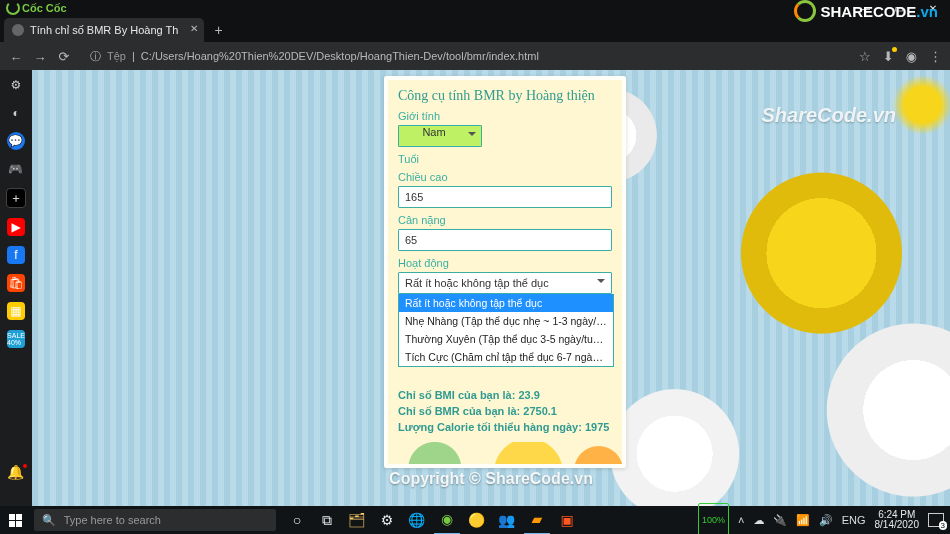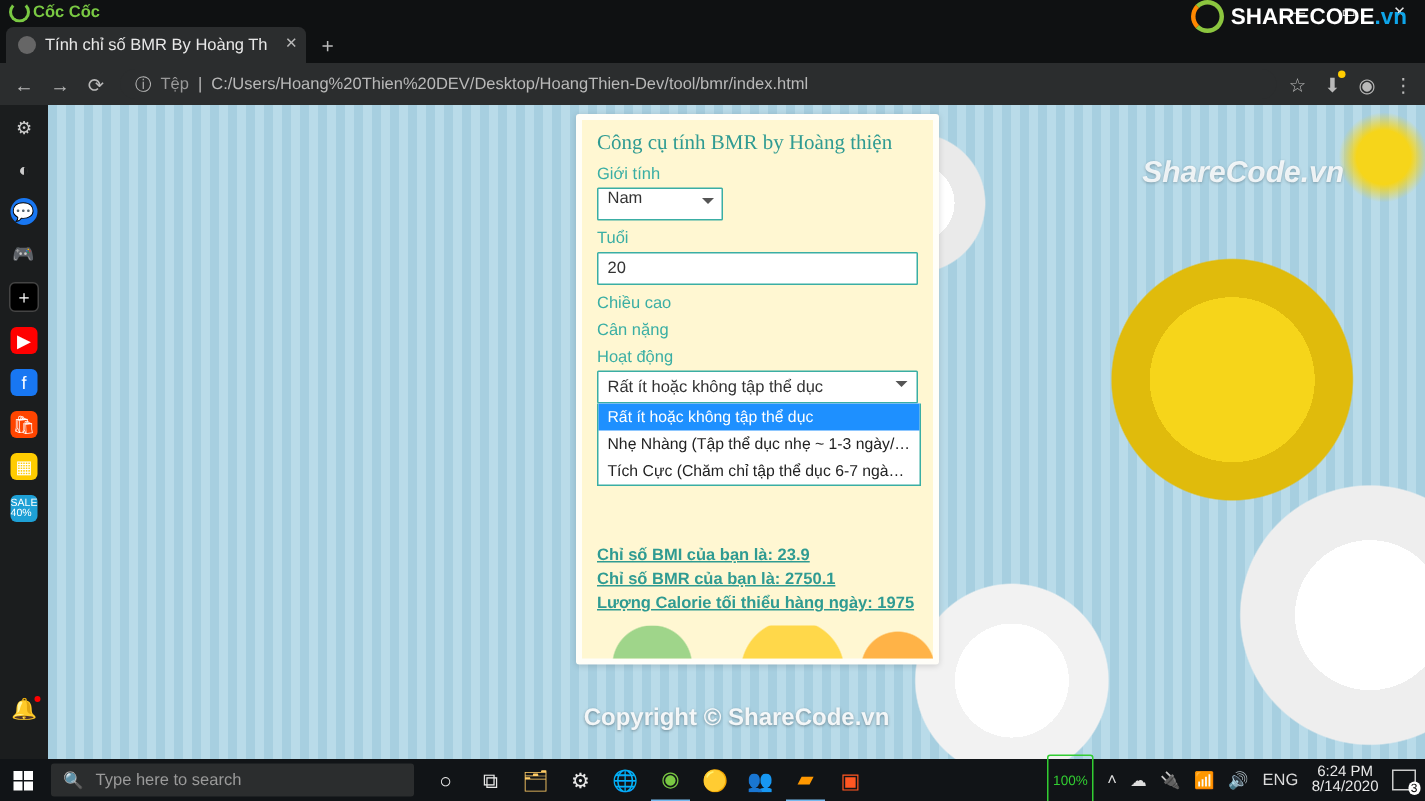--- a/index.html
+++ b/index.html
@@ -66,29 +66,29 @@
       radial-gradient(circle at 97% 8%, #f6d51a 0 18px, transparent 30px),
       repeating-linear-gradient(90deg,#a7cfe0 0 6px,#b9dbe9 6px 12px);
   }
   .bg::before{content:"";position:absolute;inset:0;background:rgba(255,255,255,0);}
   .watermark{position:absolute;right:54px;top:34px;color:rgba(255,255,255,.85);font-size:20px;font-style:italic;font-weight:600;text-shadow:0 1px 2px rgba(0,0,0,.25);}
   .watermark2{position:absolute;left:50%;bottom:18px;transform:translateX(-50%);color:rgba(255,255,255,.9);font-size:16px;font-weight:600;text-shadow:0 1px 2px rgba(0,0,0,.35);}
   
   .card{position:absolute;left:352px;top:6px;width:214px;background:var(--form-yellow);border:4px solid rgba(255,255,255,.85);border-radius:2px;padding:8px 10px 10px;box-shadow:0 1px 4px rgba(0,0,0,.15);}
   .card-title{color:var(--teal-dark);font-family:"Comic Sans MS","Segoe Script",cursive;font-size:14px;margin-bottom:6px;}
   .lbl{color:var(--teal);font-size:11px;margin:6px 0 3px;}
-  .sel-small{width:58px;height:20px;border:1px solid var(--teal);background:#ffffff;font-size:11px;padding:0 18px 0 6px;color:#333;position:relative;border-radius:1px;}
+  .sel-small{width:58px;height:20px;border:1px solid var(--teal);background:#bef264;font-size:11px;padding:0 18px 0 6px;color:#333;position:relative;border-radius:1px;text-align:center;}
   .caret{position:absolute;right:5px;top:6px;border:4px solid transparent;border-top-color:#555;}
   .inp{width:100%;box-sizing:border-box;height:22px;border:1px solid var(--teal);background:#fff;font-size:11px;padding:0 6px;color:#333;border-radius:1px;}
   .sel-full{width:100%;box-sizing:border-box;}
   .dropdown-open{position:relative;}
   .options{position:absolute;left:0;top:22px;width:100%;background:#fff;border:1px solid var(--teal);border-top:none;z-index:5;}
   .opt{font-size:10.5px;padding:3px 6px;color:#222;white-space:nowrap;overflow:hidden;text-overflow:ellipsis;}
   .opt.sel{background:var(--select-blue);color:#fff;}
-  .results{margin-top:94px;font-size:11px;color:var(--teal-dark);font-weight:bold;line-height:1.45;text-decoration:underline;}
+  .results{margin-top:94px;font-size:11px;color:var(--teal-dark);font-weight:bold;line-height:1.45;}
   .card-footer-deco{height:22px;margin:6px -10px -10px;border-radius:0 0 0 0;background:
      radial-gradient(circle at 20% 120%, #9fd58a 0 26px, transparent 27px),
      radial-gradient(circle at 60% 140%, #ffd84a 0 34px, transparent 35px),
      radial-gradient(circle at 90% 130%, #ffb347 0 24px, transparent 25px);}
   
   .sharecode-top{position:absolute;right:12px;top:0;color:#fff;font-weight:bold;font-size:15px;display:flex;align-items:center;gap:4px;z-index:50;}
   .sharecode-top .ring{width:16px;height:16px;border:3px solid #8cc63f;border-left-color:#ff8800;border-radius:50%;}
   .sharecode-top .vn{color:#0ea5e9;}
   
   .taskbar{position:absolute;left:0;right:0;bottom:0;height:28px;background:var(--taskbar);display:flex;align-items:center;color:var(--text-light);font-size:11px;}
@@ -179,35 +179,37 @@
     <div class="card">
       <div class="card-title">Công cụ tính BMR by Hoàng thiện</div>
 
       <div class="lbl">Giới tính</div>
       <div class="sel-small">
         <span>Nam</span>
         <span class="caret"></span>
       </div>
 
       <div class="lbl">Tuổi</div>
-      <input class="inp" value="20" style="">
 
       <div class="lbl">Chiều cao</div>
+      <input class="inp" value="165" style="">
 
       <div class="lbl">Cân nặng</div>
+      <input class="inp" value="65" style="">
 
       <div class="lbl">Hoạt động</div>
       <div class="dropdown-open">
         <div class="inp sel-full" style="display:flex;align-items:center;justify-content:space-between;">
           <span>Rất ít hoặc không tập thể dục</span>
           <span class="caret" style="position:static;"></span>
         </div>
         <div class="options">
           <div class="opt sel">Rất ít hoặc không tập thể dục</div>
           <div class="opt">Nhẹ Nhàng (Tập thể dục nhẹ ~ 1-3 ngày/tuần)</div>
+          <div class="opt">Thường Xuyên (Tập thể dục 3-5 ngày/tuần)</div>
           <div class="opt">Tích Cực (Chăm chỉ tập thể dục 6-7 ngày/tuần</div>
         </div>
       </div>
 
       <div class="results">
         <div>Chỉ số BMI của bạn là: 23.9</div>
         <div>Chỉ số BMR của bạn là: 2750.1</div>
         <div>Lượng Calorie tối thiểu hàng ngày: 1975</div>
       </div>
 

